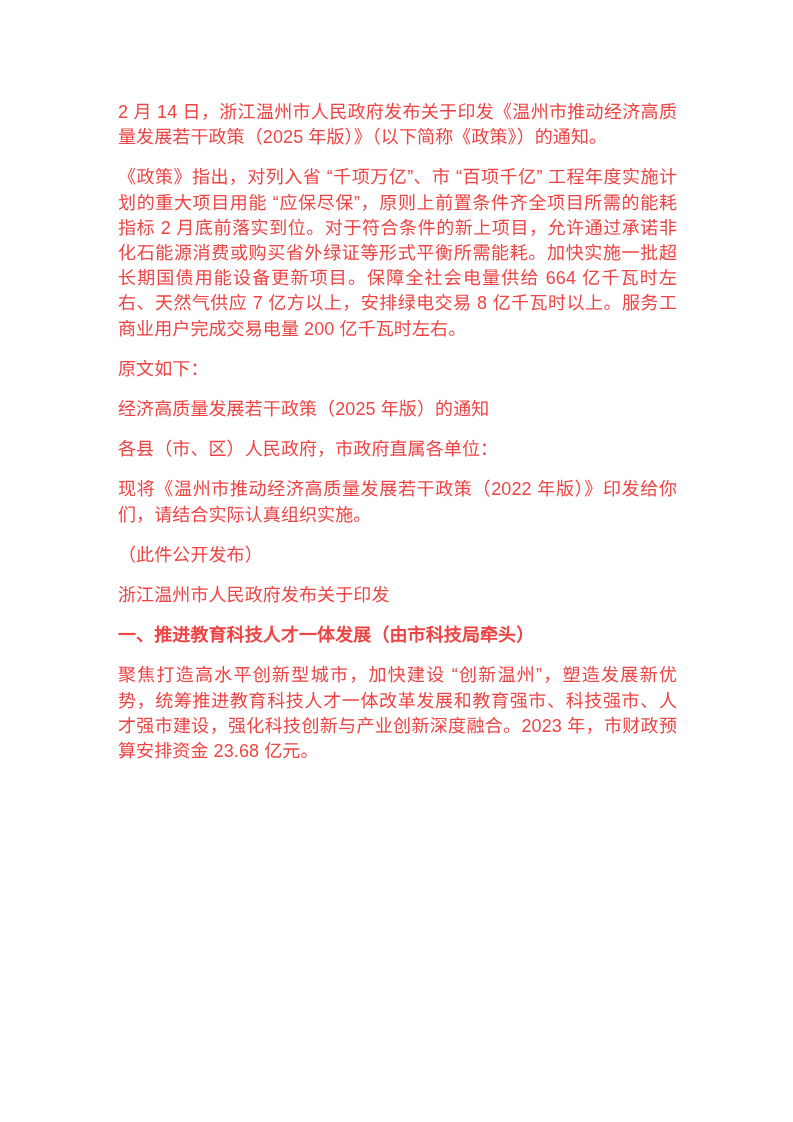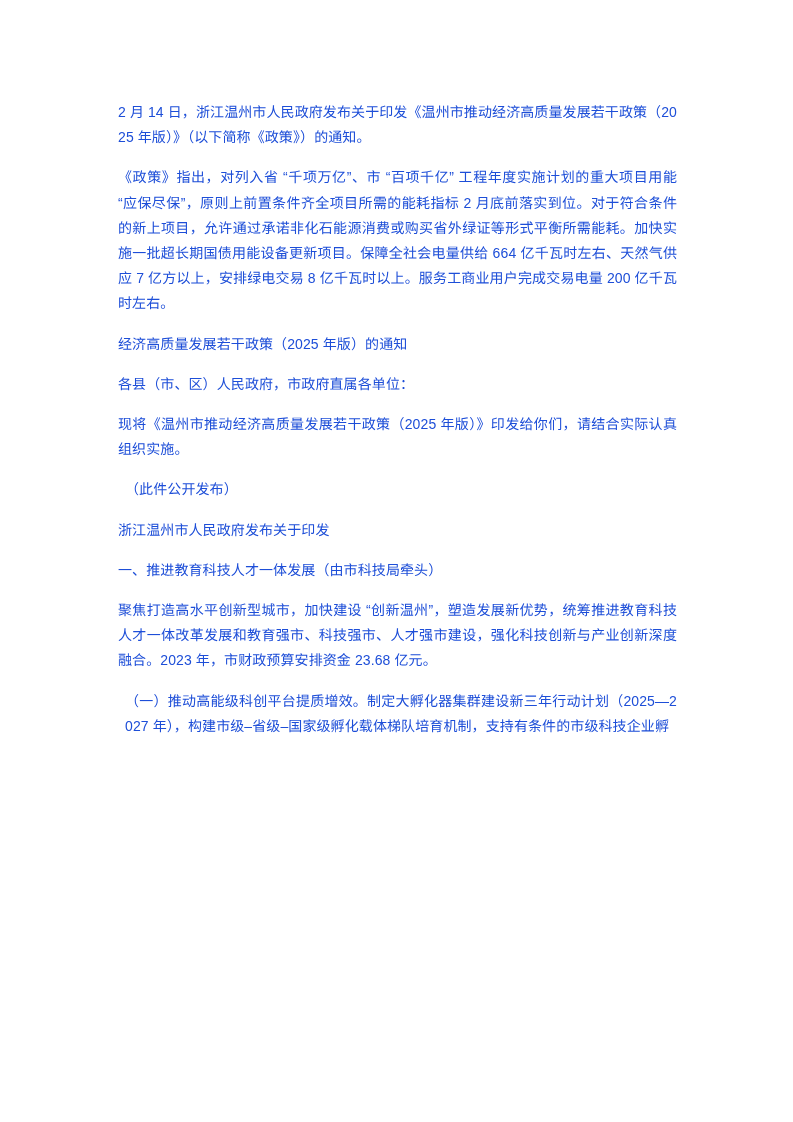--- a/index.html
+++ b/index.html
@@ -23,71 +23,70 @@
     background: #ffffff;
     box-sizing: border-box;
   }
   .doc-body {
     position: absolute;
     left: 118px;
     top: 100px;
     width: 559px;
   }
   .para {
-    font-size: 14px;
+    font-size: 18px;
     line-height: 25.2px;
     letter-spacing: 0.1px;
     text-align: justify;
     text-justify: inter-character;
     margin: 0 0 15px 0;
-    color: #1d4ed8;
+    color: #ef4444;
     word-break: break-all;
   }
   .para:last-child {
     margin-bottom: 0;
   }
   
   .para.single {
     margin-bottom: 15px;
   }
   
   .para.indent {
     text-indent: 0;
-    margin-left: 7px;
   }
   .para.heading {
-    font-weight: normal;
+    font-weight: bold;
   }
 </style>
 </head>
 <body>
 
 <div class="page">
   <div class="doc-body">
 
     <p class="para">2 月 14 日，浙江温州市人民政府发布关于印发《温州市推动经济高质量发展若干政策（2025 年版）》（以下简称《政策》）的通知。</p>
 
     <p class="para">《政策》指出，对列入省 “千项万亿”、市 “百项千亿” 工程年度实施计划的重大项目用能 “应保尽保”，原则上前置条件齐全项目所需的能耗指标 2 月底前落实到位。对于符合条件的新上项目，允许通过承诺非化石能源消费或购买省外绿证等形式平衡所需能耗。加快实施一批超长期国债用能设备更新项目。保障全社会电量供给 664 亿千瓦时左右、天然气供应 7 亿方以上，安排绿电交易 8 亿千瓦时以上。服务工商业用户完成交易电量 200 亿千瓦时左右。</p>
 
+    <p class="para single">原文如下：</p>
 
 
     <p class="para single">经济高质量发展若干政策（2025 年版）的通知</p>
 
     <p class="para single">各县（市、区）人民政府，市政府直属各单位：</p>
 
-    <p class="para">现将《温州市推动经济高质量发展若干政策（2025 年版）》印发给你们，请结合实际认真组织实施。</p>
+    <p class="para">现将《温州市推动经济高质量发展若干政策（2022 年版）》印发给你们，请结合实际认真组织实施。</p>
 
 
 
     <p class="para single indent">（此件公开发布）</p>
 
     <p class="para single">浙江温州市人民政府发布关于印发</p>
 
 
 
     <p class="para single heading">一、推进教育科技人才一体发展（由市科技局牵头）</p>
 
     <p class="para">聚焦打造高水平创新型城市，加快建设 “创新温州”，塑造发展新优势，统筹推进教育科技人才一体改革发展和教育强市、科技强市、人才强市建设，强化科技创新与产业创新深度融合。2023 年，市财政预算安排资金 23.68 亿元。</p>
 
-    <p class="para indent">（一）推动高能级科创平台提质增效。制定大孵化器集群建设新三年行动计划（2025—2027 年），构建市级–省级–国家级孵化载体梯队培育机制，支持有条件的市级科技企业孵</p>
 
   </div>
 </div>
 
 </body></html>

